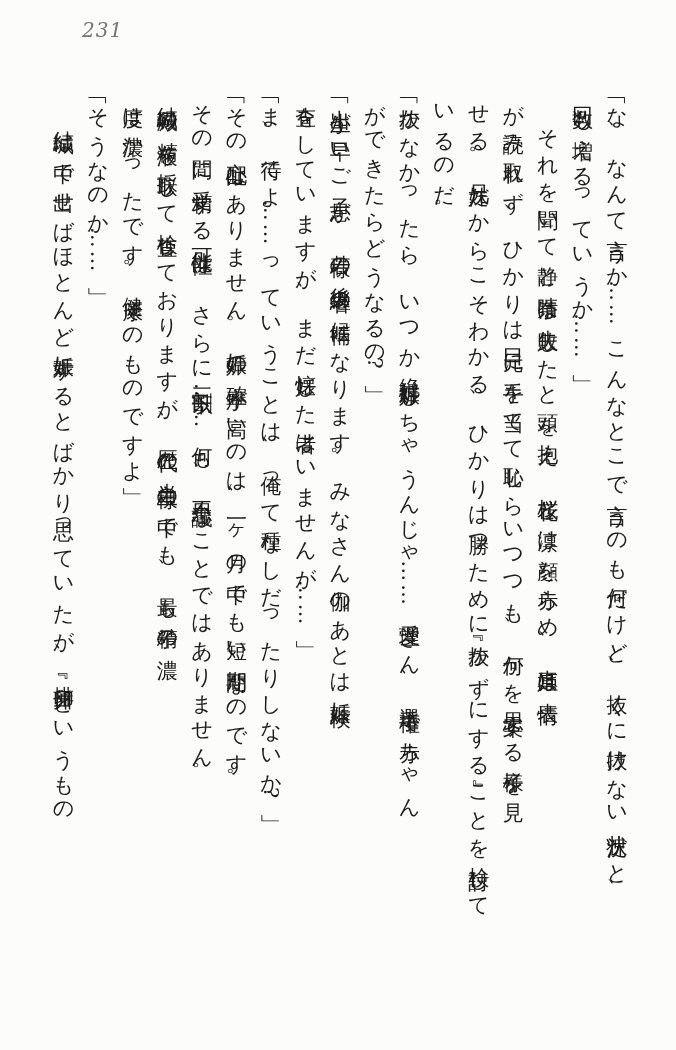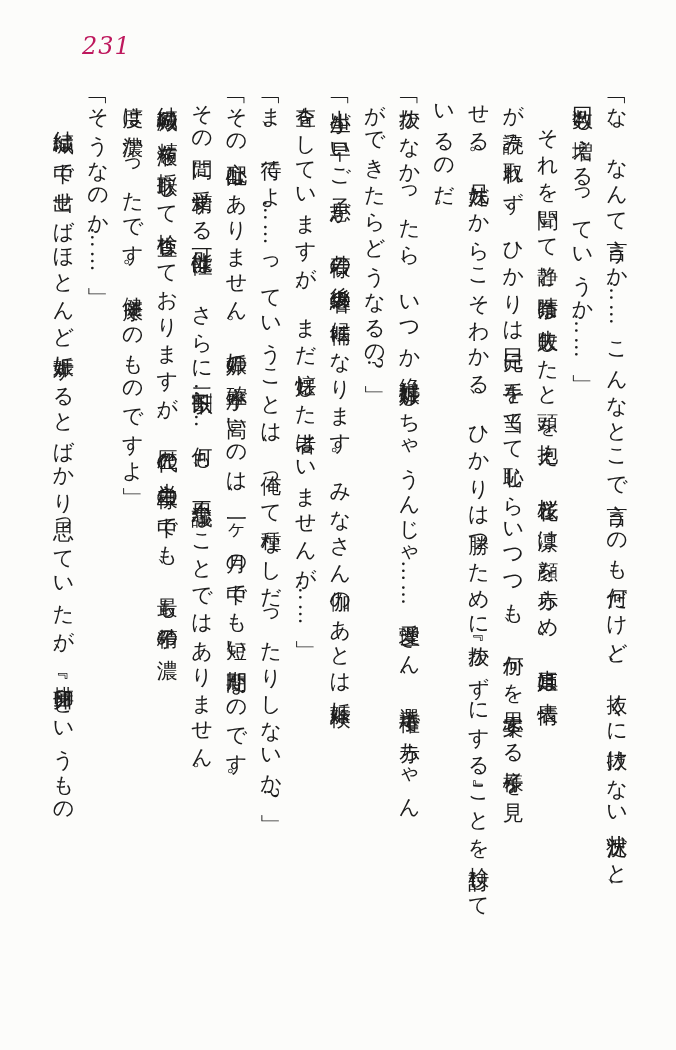--- a/index.html
+++ b/index.html
@@ -9,26 +9,26 @@
   body {
     width: 676px;
     height: 1050px;
     position: relative;
     overflow: hidden;
     background: #fcfcfa;
     font-family: "DejaVu Serif", "Liberation Serif", serif;
   }
   .page-number {
     position: absolute;
-    top: 32px;
+    top: 18px;
     left: 82px;
-    font-size: 24px;
+    font-size: 20px;
     font-style: italic;
     letter-spacing: 1px;
-    color: #be185d;
+    color: #737373;
   }
   .text-block {
     position: absolute;
     top: 90px;
     right: 42px;
     height: 940px;
     writing-mode: vertical-rl;
     text-orientation: mixed;
     font-size: 21px;
     letter-spacing: 2.8px;

